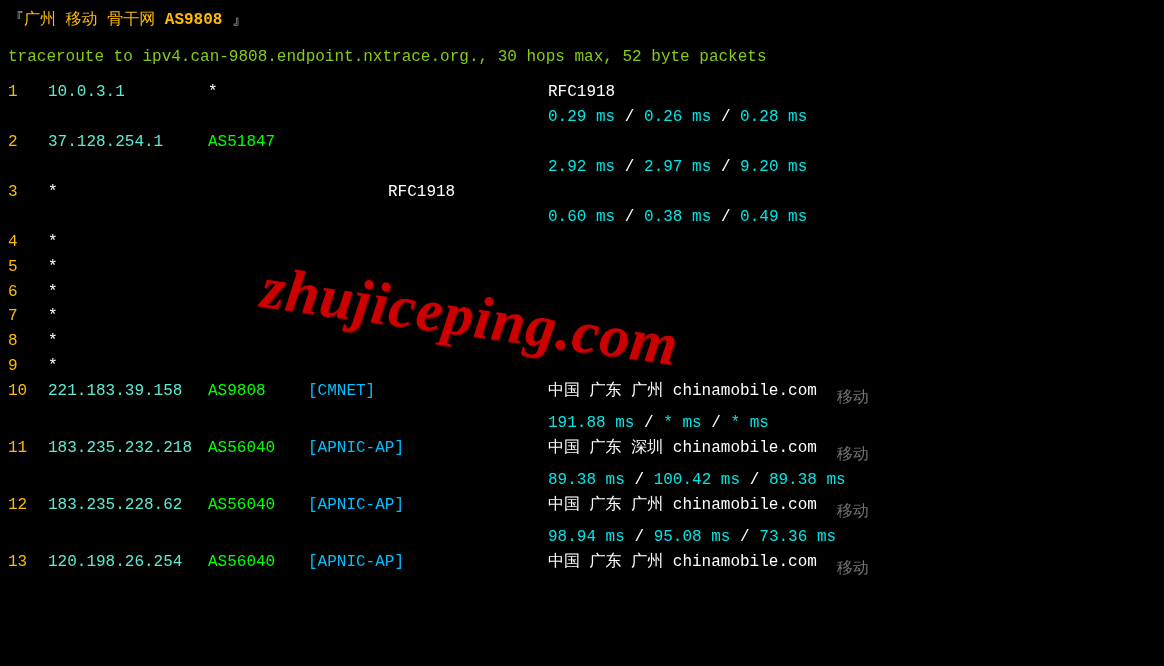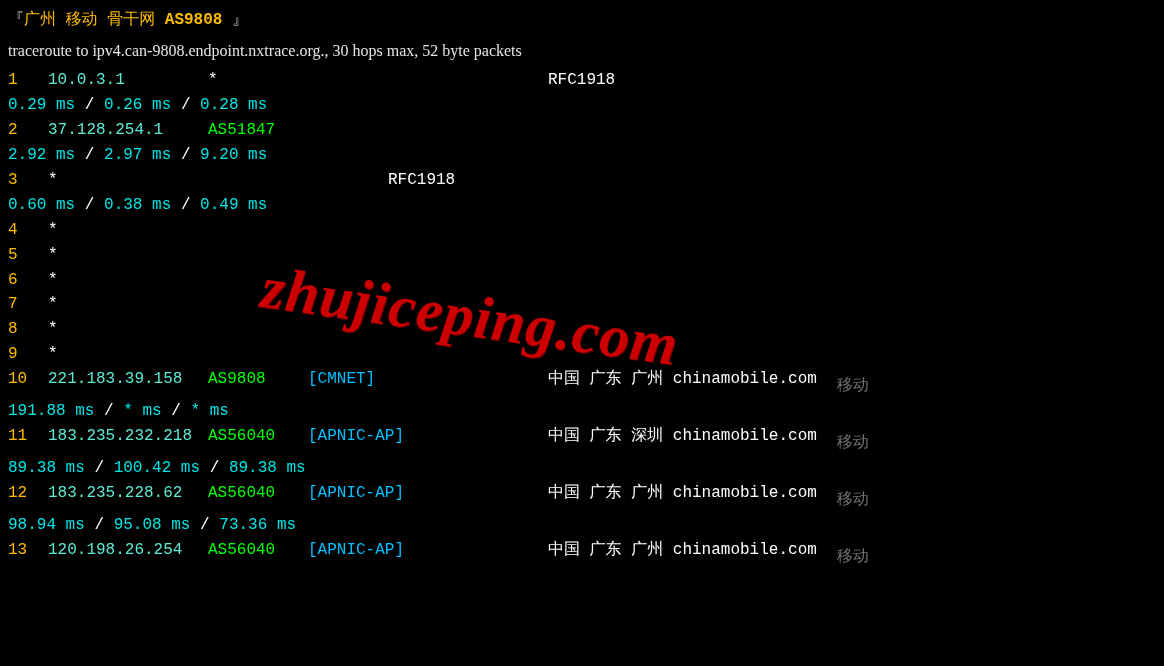--- a/index.html
+++ b/index.html
@@ -14,33 +14,32 @@
       font-size: 16px;
       line-height: 1.56;
       padding: 8px;
       width: 1164px;
       height: 666px;
       overflow: hidden;
       position: relative;
     }
     .header-line {
       color: #ccc;
-      margin-bottom: 6px;
+      margin-bottom: 12px;
     }
     .title-yellow {
       color: #ffbb00;
     }
     .title-as {
       color: #ffbb00;
       font-weight: bold;
     }
     .cmd-line {
-      color: #e5e5e5;
-      margin-bottom: 4px;
-      font-family: Liberation Serif, serif;
+      color: #84cc16;
+      margin-bottom: 10px;
     }
     .hop-row {
       display: flex;
       align-items: flex-start;
     }
     .hop-num {
       color: #ffbb00;
       width: 40px;
       flex-shrink: 0;
     }
@@ -64,21 +63,20 @@
       flex-shrink: 0;
       font-family: Liberation Mono, monospace;
     }
     .hop-isp-suffix {
       color: #737373;
       margin-left: 20px;
       margin-top: 7px;
     }
     .timing-row {
       display: flex;
-      flex-direction: column;
     }
     .timing-spacer {
       width: 540px;
       flex-shrink: 0;
     }
     .timing {
       color: #00e5e5;
     }
     .timing .sep {
       color: #fff;

